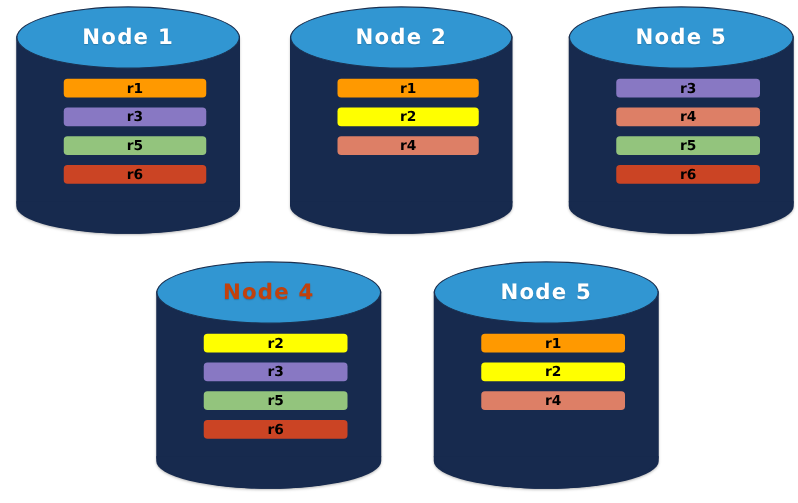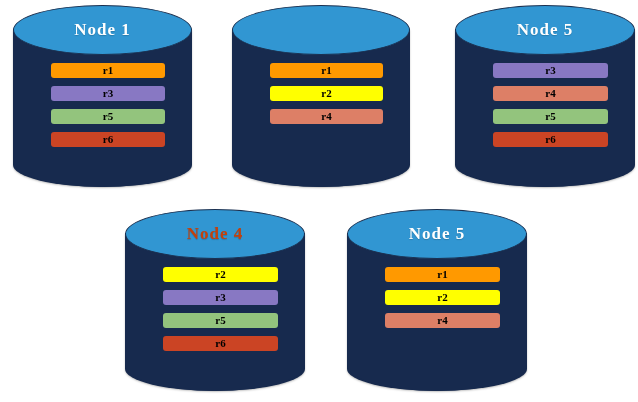--- a/index.html
+++ b/index.html
@@ -98,39 +98,40 @@
     font-size: 11px;
     font-weight: bold;
     color: #000000;
     line-height: 1;
     box-sizing: border-box;
   }
 </style>
 </head>
 <body>
 
-<div id="canvas" style="background: rgb(255, 255, 255); font-family: Liberation Serif, serif;">
+<div id="canvas" style="background: rgb(255, 255, 255);">
     <div class="node" style="left: 13px; top: 5px; width: 179px; height: 182px;">
       <div class="cyl">
         <div class="cyl-body" style="background: rgb(23, 42, 78);"></div>
         <div class="cyl-top" style="background: rgb(49, 150, 210);"></div>
       </div>
       <div class="node-title" style="color: rgb(255, 255, 255);">Node 1</div>
       <div class="replica-list" style="top: 58px;">
         <div class="replica" style="background: rgb(255, 153, 0); color: rgb(0, 0, 0);">r1</div>
         <div class="replica" style="background: rgb(136, 120, 195); color: rgb(0, 0, 0);">r3</div>
         <div class="replica" style="background: rgb(147, 196, 125); color: rgb(0, 0, 0);">r5</div>
         <div class="replica" style="background: rgb(203, 68, 36); color: rgb(0, 0, 0);">r6</div>
       </div>
     </div>
     <div class="node" style="left: 232px; top: 5px; width: 178px; height: 182px;">
       <div class="cyl">
         <div class="cyl-body" style="background: rgb(23, 42, 78);"></div>
         <div class="cyl-top" style="background: rgb(49, 150, 210);"></div>
       </div>
+      <div class="node-title" style="color: rgb(255, 255, 255);">Node 2</div>
       <div class="replica-list" style="top: 58px;">
         <div class="replica" style="background: rgb(255, 153, 0); color: rgb(0, 0, 0);">r1</div>
         <div class="replica" style="background: rgb(255, 255, 0); color: rgb(0, 0, 0);">r2</div>
         <div class="replica" style="background: rgb(221, 127, 102); color: rgb(0, 0, 0);">r4</div>
       </div>
     </div>
     <div class="node" style="left: 455px; top: 5px; width: 180px; height: 182px;">
       <div class="cyl">
         <div class="cyl-body" style="background: rgb(23, 42, 78);"></div>
         <div class="cyl-top" style="background: rgb(49, 150, 210);"></div>

